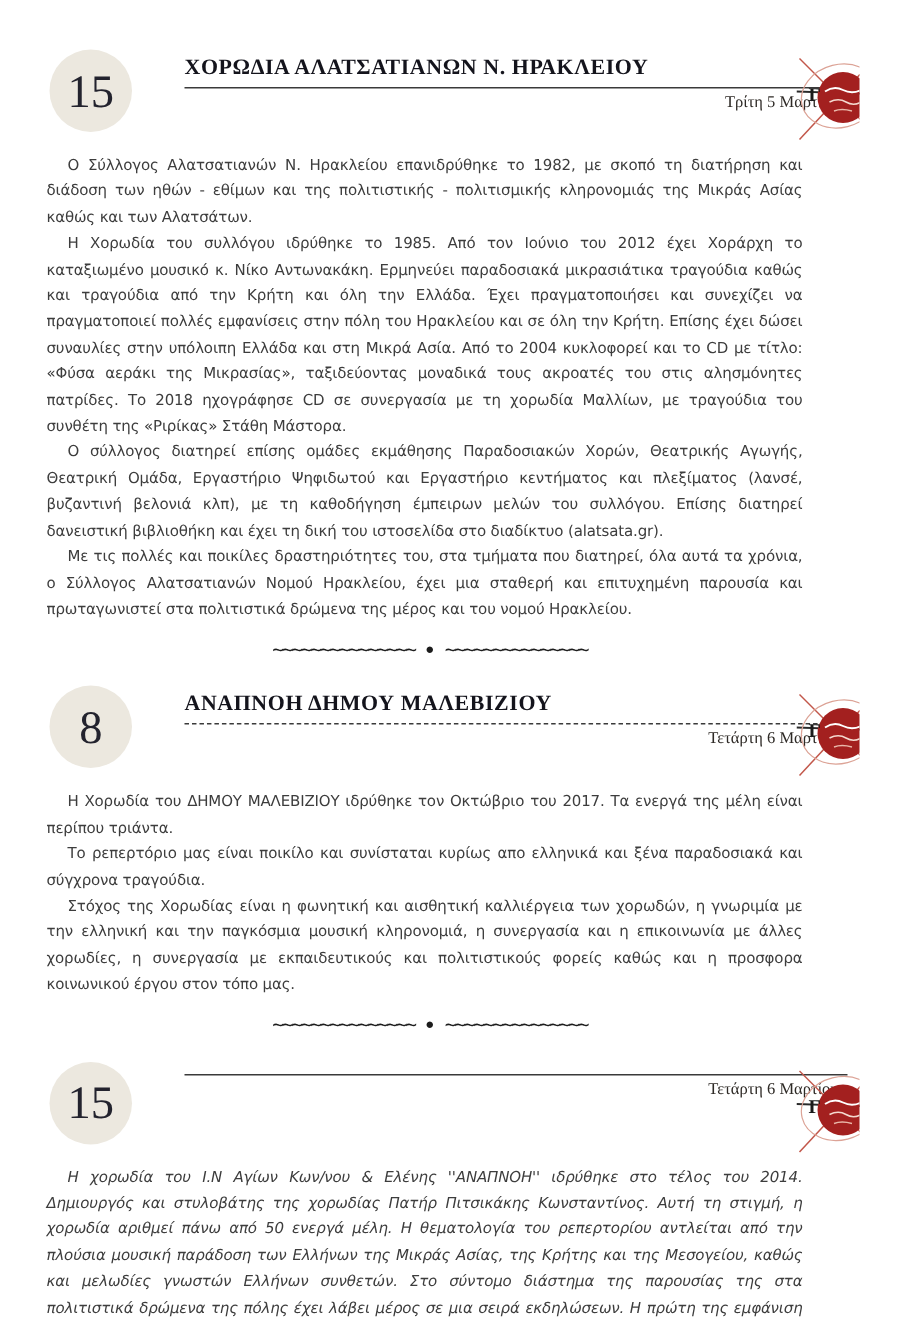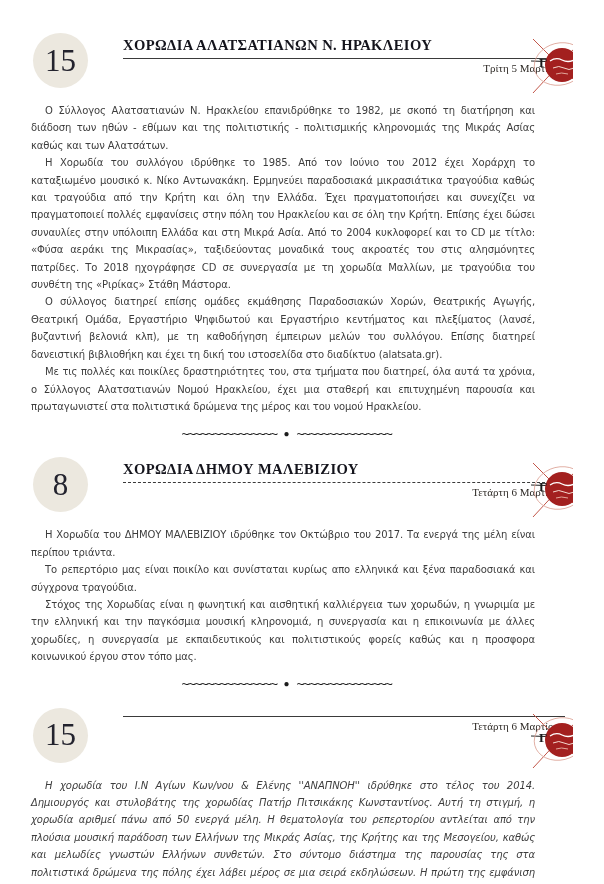--- a/index.html
+++ b/index.html
@@ -146,21 +146,21 @@
     <span class="dot">●</span>
     <span class="wave">~~~~~~~~~~~~~~~</span>
   </div>
 
   <section class="entry">
     <div class="entry-header">
       <div class="num-circle">
         <span>8</span>
       </div>
       <div class="header-main">
-        <h2 class="section-title">ΧΟΡΩΔΙΑ ΔΗΜΟΥ ΜΑΛΕΒΙΖΙΟΥ</h2>
+        <h2 class="section-title">ΑΝΑΠΝΟΗ ΔΗΜΟΥ ΜΑΛΕΒΙΖΙΟΥ</h2>
         <div class="rule dashed"></div>
         <div class="date-line">Τετάρτη 6 Μαρτίου</div>
         <div class="stamp">
           <svg width="58" height="68" viewBox="0 0 58 68">
             <line x1="2" y1="8" x2="54" y2="60" stroke="#c2574a" stroke-width="1"></line>
             <line x1="54" y1="6" x2="2" y2="62" stroke="#c2574a" stroke-width="1"></line>
             <line x1="0" y1="30" x2="58" y2="32" stroke="#2a2a2a" stroke-width="1.2"></line>
             <ellipse cx="29" cy="33" rx="26" ry="21" fill="none" stroke="#dca396" stroke-width="0.8" transform="rotate(-14 29 33)"></ellipse>
             <circle cx="31" cy="34" r="17" fill="#a3201f"></circle>
             <path d="M19 30 q6 -4 12 -1 q6 3 12 0" fill="none" stroke="#ffffff" stroke-width="1.3"></path>

